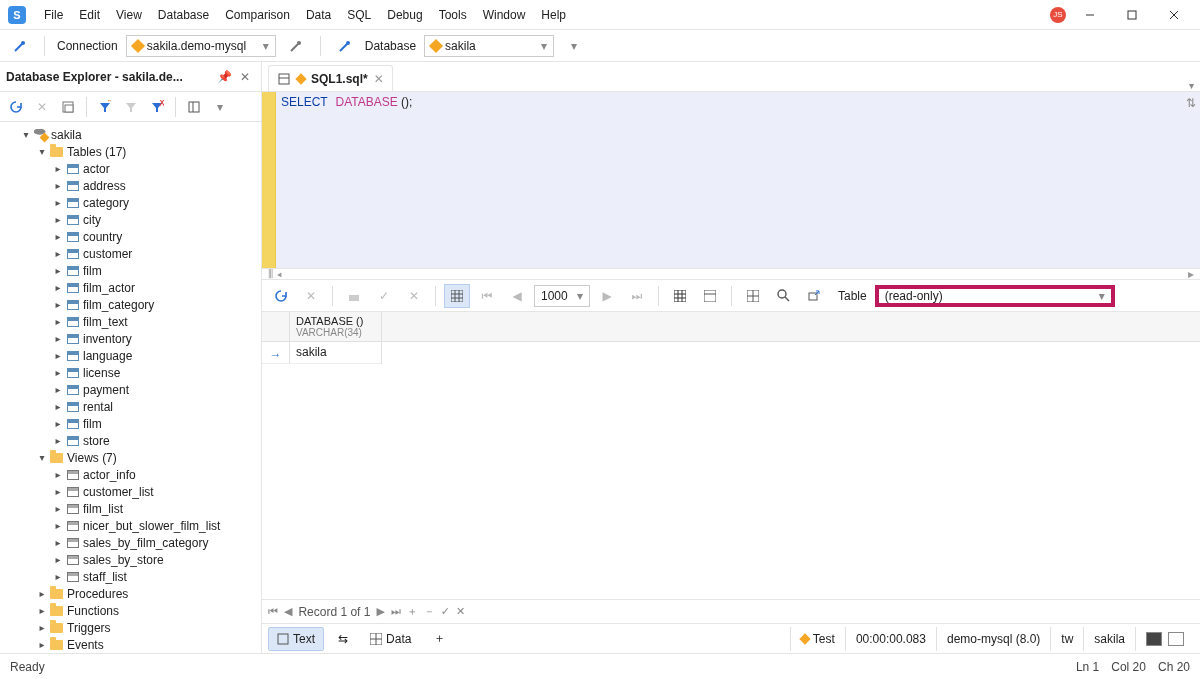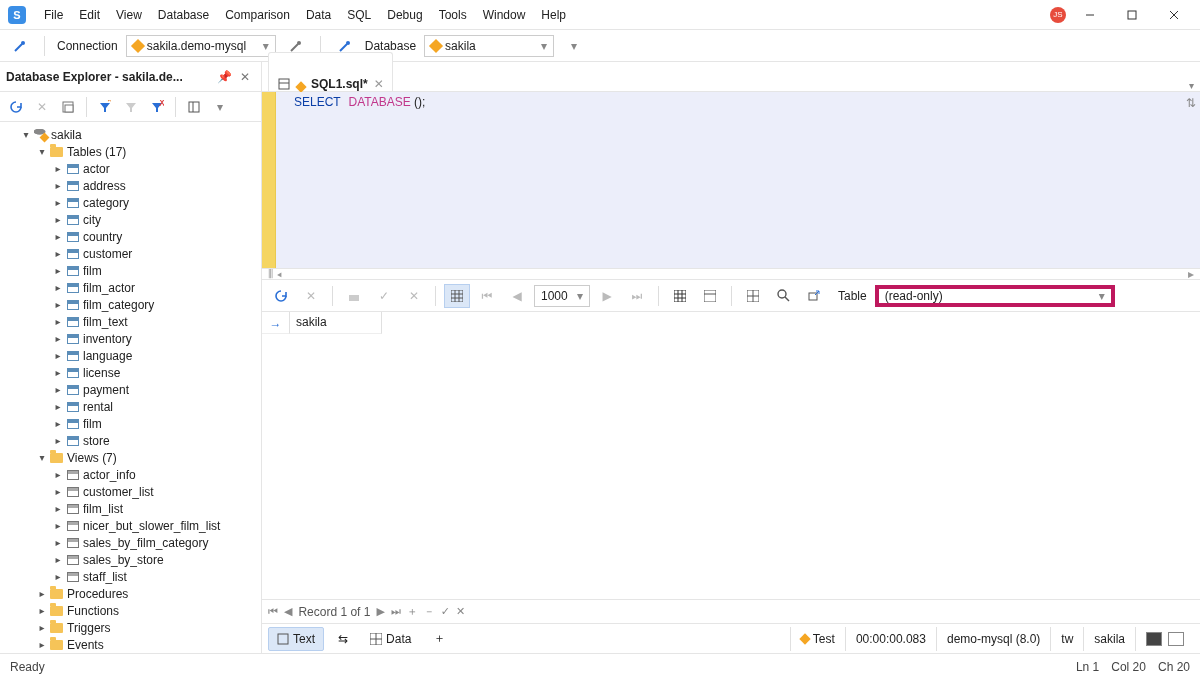--- a/index.html
+++ b/index.html
@@ -37,27 +37,27 @@
 .dbicon { width:12px;height:12px;background:#888;clip-path:ellipse(50% 25% at 50% 25%);position:relative;}
 .dbicon::after{content:'';position:absolute;left:0;top:3px;width:12px;height:9px;background:#888;border-radius:0 0 6px 6px;}
 .foldericon{width:13px;height:10px;background:#f6c458;border-radius:1px;position:relative;}
 .foldericon::before{content:'';position:absolute;top:-3px;left:0;width:6px;height:3px;background:#f6c458;border-radius:1px 1px 0 0;}
 .tableicon{width:12px;height:10px;border:1px solid #5b8db8;background:linear-gradient(#5b8db8 0 3px,#fff 3px 10px);}
 .viewicon{width:12px;height:10px;border:1px solid #777;background:linear-gradient(#aaa 0 3px,#fff 3px 10px);}
 
 
 .editarea { flex:1; display:flex; flex-direction:column; min-height:0; min-width:0;}
 .tabbar { height:30px; display:flex; align-items:flex-end; padding-left:6px; border-bottom:1px solid #e5e5e5;}
-.tab { height:39px; display:flex; align-items:flex-end; padding:0 8px; gap:6px; border:1px solid #e5e5e5; border-bottom:none; background:#fff; border-radius:3px 3px 0 0;}
+.tab { height:26px; display:flex; align-items:center; padding:0 8px; gap:6px; border:1px solid #e5e5e5; border-bottom:none; background:#fff; border-radius:3px 3px 0 0;}
 .tab.active{ background:#fff;}
 .tab-close{color:#999;font-size:12px;}
 .tabbar-right { margin-left:auto; padding-right:6px; color:#888; font-size:10px;}
 .codearea { position:relative; flex:0 0 176px; display:flex; }
 .gutter { width:14px; background:#f5d562; border-right:1px solid #e9c94f;}
-.code { flex:1; padding:2px 18px; font-family:Consolas,monospace; font-size:13px; background:#eceefa;}
+.code { flex:1; padding:2px 5px; font-family:Consolas,monospace; font-size:13px; background:#eceefa;}
 .kw-blue{color:#0a3ea7;} .kw-pink{color:#c1378b;}
 .splith { height:12px; border-top:1px solid #e5e5e5; border-bottom:1px solid #e5e5e5; display:flex;align-items:center;padding:0 6px;color:#999;font-size:10px;justify-content:space-between;}
 
 
 .restool { height:32px; display:flex; align-items:center; padding:0 6px; gap:4px; border-bottom:1px solid #e5e5e5;}
 .iconbtn{width:26px;height:24px;display:flex;align-items:center;justify-content:center;cursor:default;color:#555;}
 .iconbtn.disabled{color:#bbb;}
 .iconbtn.active{background:#dbe7f7;border:1px solid #b7cfef;}
 .pagecount{width:56px;height:22px;border:1px solid #ccc;display:flex;align-items:center;padding:0 6px;}
 .tablemodelbl{margin-left:8px;margin-right:4px;}
@@ -567,20 +567,27 @@
             <line x1="12" y1="2" x2="8" y2="6" stroke="#2a6fd6"></line>
           </svg>
         </div>
       <span class="tablemodelbl">Table</span>
       <div class="modecombo">
           <span>(read-only)</span>
           <span style="margin-left:auto;color:#888">▾</span>
         </div>
     </div>
 
+    <div class="gridhead">
+      <div class="rowhead"></div>
+      <div class="colhead">
+        <div class="cname">DATABASE ()</div>
+        <div class="ctype">VARCHAR(34)</div>
+      </div>
+    </div>
     <div class="gridbody">
       <div class="gridrow">
         <div class="rowhead">→</div>
         <div class="cell">sakila</div>
       </div>
     </div>
 
     <div class="resnav">
       <span class="resnavbtn">⏮</span>
       <span class="resnavbtn">◀</span>

